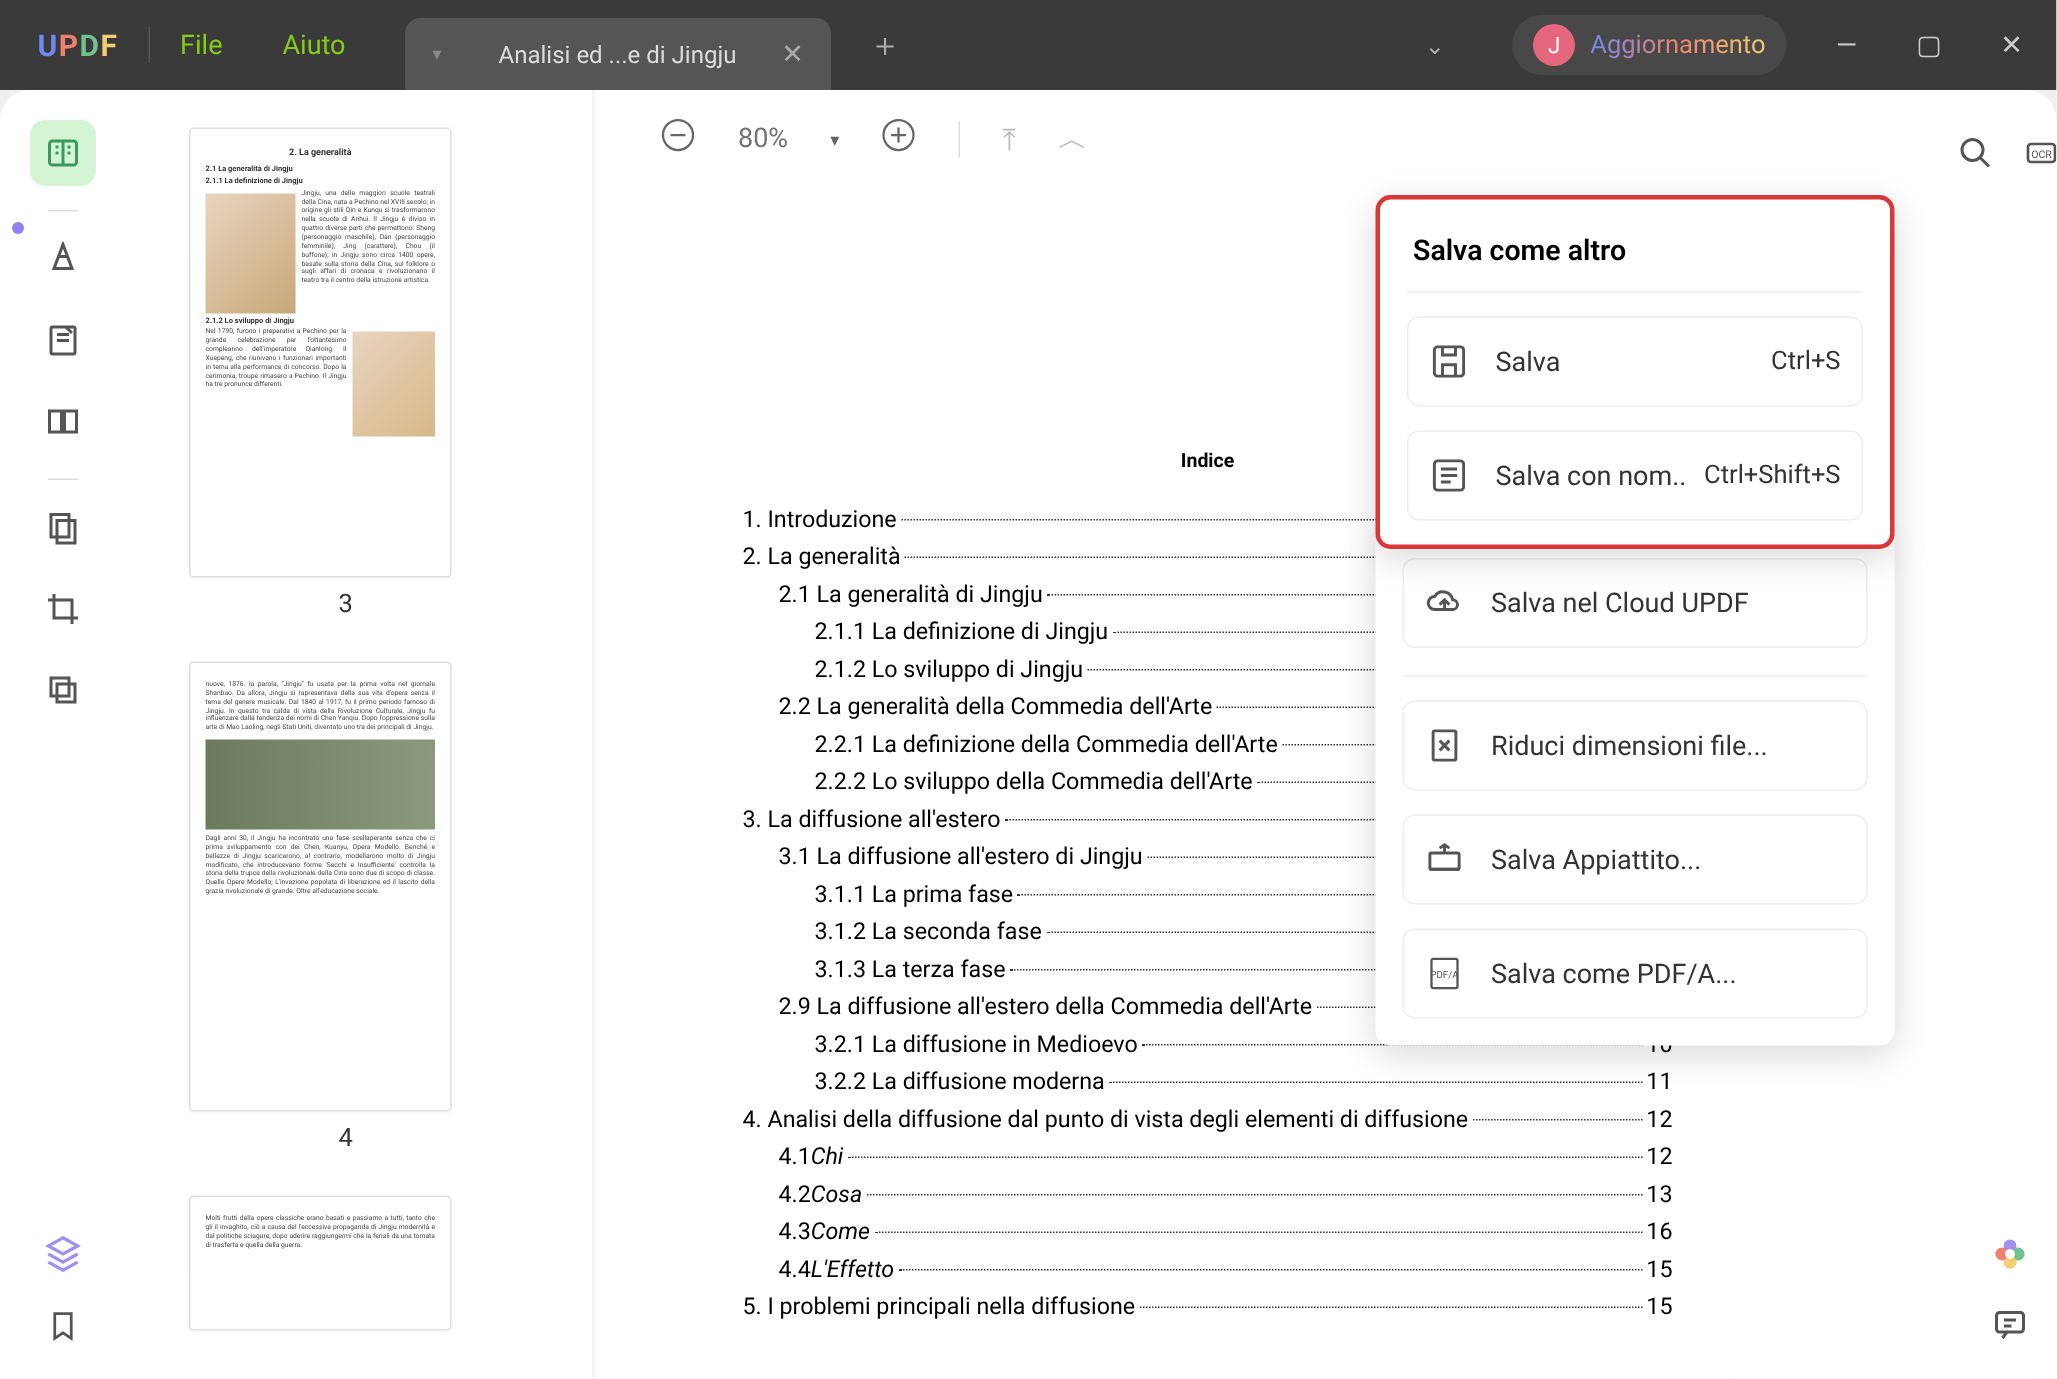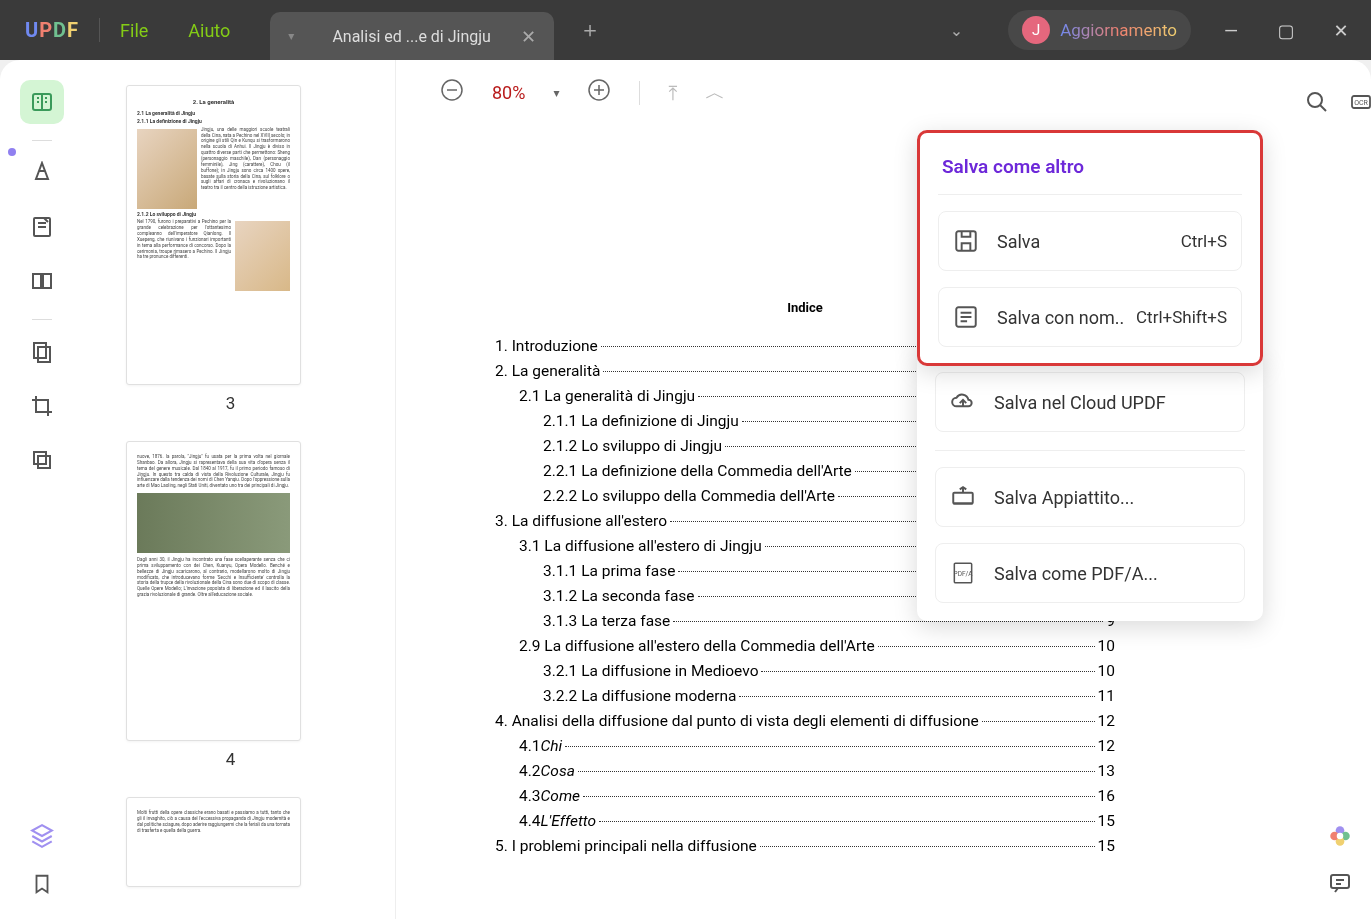--- a/index.html
+++ b/index.html
@@ -35,37 +35,37 @@
 .thumb-label { text-align: center; font-size: 17px; color: #333; margin-bottom: 28px; }
 .thumb-header { font-size: 6px; font-weight: bold; text-align: center; margin-bottom: 4px; }
 .thumb-subheader { font-size: 5px; font-weight: bold; margin: 2px 0; }
 .thumb-text { font-size: 4.5px; text-align: justify; color: #444; }
 .thumb-img { width: 60px; height: 80px; background: linear-gradient(135deg, #e8d4c0, #c8a878); float: left; margin: 2px 4px 2px 0; }
 .thumb-img2 { width: 55px; height: 70px; background: linear-gradient(135deg, #e8d4c0, #d8b888); float: right; margin: 2px 0 2px 4px; }
 .thumb-wide-img { width: 100%; height: 60px; background: linear-gradient(90deg, #6b7a5a, #8a9a7a); margin: 4px 0; }
 
 .doc-toolbar { position: absolute; top: 18px; left: 440px; display: flex; align-items: center; gap: 28px; }
 .tb-icon { color: #666; font-size: 20px; }
-.zoom-val { font-size: 18px; color: #b91c1c; }
+.zoom-val { font-size: 18px; color: #737373; }
 .tb-sep { width: 1px; height: 24px; background: #ddd; }
 
 .document { position: absolute; left: 455px; top: 140px; width: 700px; background: white; padding: 100px 40px 40px; font-family: "Times New Roman", serif; }
 .doc-title { text-align: center; font-size: 13px; font-weight: bold; margin-bottom: 22px; }
 .toc-line { display: flex; align-items: baseline; font-size: 15.5px; margin-bottom: 7px; white-space: nowrap; }
 .toc-line .txt { flex: 0 0 auto; }
 .toc-line .txt-italic { font-style: italic; }
 .toc-line .dots { flex: 1; border-bottom: 1.5px dotted #333; margin: 0 3px; position: relative; top: -4px; }
 .toc-line .pg { flex: 0 0 auto; }
 .toc-l1 { padding-left: 0; font-weight: normal; }
 .toc-l2 { padding-left: 24px; }
 .toc-l3 { padding-left: 48px; }
 
 .menu-flyout { position: absolute; right: 108px; top: 70px; width: 346px; background: white; border: 3px solid #d93838; border-radius: 10px; padding: 16px 18px; box-shadow: 0 6px 24px rgba(0,0,0,0.15); z-index: 10; }
 .flyout-continuation { position: absolute; right: 108px; top: 296px; width: 346px; background: white; border-radius: 0 0 10px 10px; padding: 0 18px 18px; box-shadow: 0 6px 24px rgba(0,0,0,0.15); z-index: 9; }
-.flyout-title { font-size: 19px; font-weight: 600; color: #6d28d9; padding: 6px 4px 16px; border-bottom: 1px solid #eee; }
+.flyout-title { font-size: 19px; font-weight: 600; color: #000000; padding: 6px 4px 16px; border-bottom: 1px solid #eee; }
 .flyout-item { display: flex; align-items: center; background: white; border: 1px solid #eee; border-radius: 8px; padding: 16px 14px; margin-top: 16px; cursor: pointer; }
 .fi-icon { width: 26px; height: 26px; margin-right: 18px; color: #555; flex-shrink: 0; }
 .fi-label { font-size: 18px; color: #333; flex: 1; white-space: nowrap; overflow: hidden; text-overflow: ellipsis; }
 .fi-shortcut { font-size: 17px; color: #333; }
 
 .right-toolbar { position: absolute; right: 18px; top: 20px; width: 48px; display: flex; flex-direction: row; align-items: center; gap: 10px; }
 .right-toolbar .tool-icon svg { width: 24px; height: 24px; }
 .right-toolbar .tool-icon.active { background: #eee; }
 .right-bottom { position: absolute; right: 18px; bottom: 20px; display: flex; flex-direction: column; align-items: center; gap: 18px; }
 .flower-icon { width: 26px; height: 26px; }
@@ -216,20 +216,25 @@
         <div class="toc-line toc-l3">
           <span class="txt">2.1.1 La definizione di Jingju</span>
           <span class="dots"></span>
           <span class="pg"></span>
         </div>
         <div class="toc-line toc-l3">
           <span class="txt">2.1.2 Lo sviluppo di Jingju</span>
           <span class="dots"></span>
           <span class="pg"></span>
         </div>
+        <div class="toc-line toc-l2">
+          <span class="txt">2.2 La generalità della Commedia dell'Arte</span>
+          <span class="dots"></span>
+          <span class="pg"></span>
+        </div>
         <div class="toc-line toc-l3">
           <span class="txt">2.2.1 La definizione della Commedia dell'Arte</span>
           <span class="dots"></span>
           <span class="pg"></span>
         </div>
         <div class="toc-line toc-l3">
           <span class="txt">2.2.2 Lo sviluppo della Commedia dell'Arte</span>
           <span class="dots"></span>
           <span class="pg"></span>
         </div>
@@ -331,20 +336,27 @@
   </div>
   <div class="flyout-continuation">
     <div class="flyout-item">
       <svg class="fi-icon" viewBox="0 0 24 24" fill="none" stroke="#555" stroke-width="1.8">
           <path d="M6 16a4 4 0 010-8 6 6 0 0111 2 3 3 0 010 6H6z"></path>
           <path d="M12 10v6M9 13l3-3 3 3"></path>
         </svg>
       <span class="fi-label">Salva nel Cloud UPDF</span>
     </div>
     <div style="height:1px;background:#eee;margin-top:18px;"></div>
+    <div class="flyout-item">
+      <svg class="fi-icon" viewBox="0 0 24 24" fill="none" stroke="#555" stroke-width="1.8">
+          <rect x="5" y="3" width="14" height="18" rx="1"></rect>
+          <path d="M9 9l6 6M15 9l-6 6"></path>
+        </svg>
+      <span class="fi-label">Riduci dimensioni file...</span>
+    </div>
     <div class="flyout-item">
       <svg class="fi-icon" viewBox="0 0 24 24" fill="none" stroke="#555" stroke-width="1.8">
           <rect x="3" y="8" width="18" height="10" rx="1"></rect>
           <path d="M12 3v5M9 5l3-2 3 2M3 18h18"></path>
         </svg>
       <span class="fi-label">Salva Appiattito...</span>
     </div>
     <div class="flyout-item">
       <svg class="fi-icon" viewBox="0 0 24 24" fill="none" stroke="#555" stroke-width="1.4">
           <rect x="4" y="3" width="16" height="18" rx="1"></rect>

